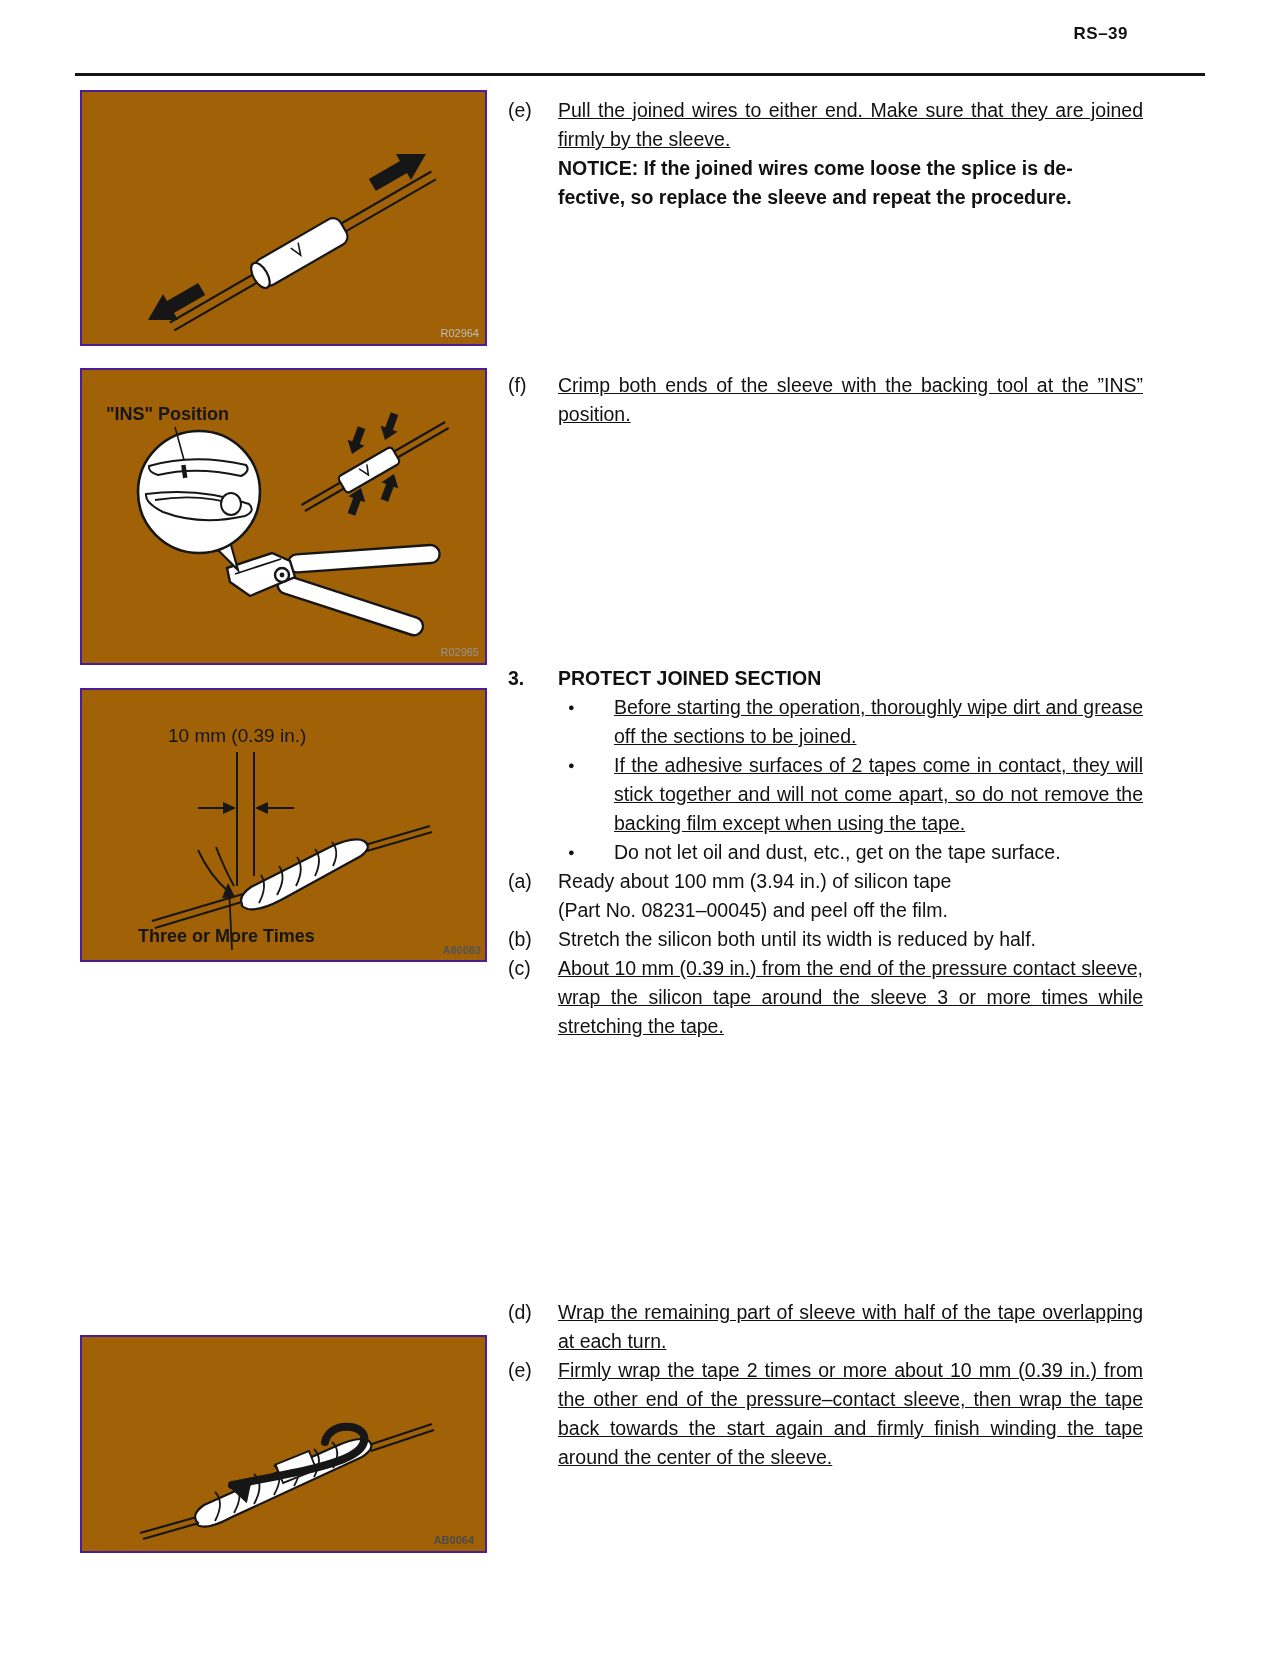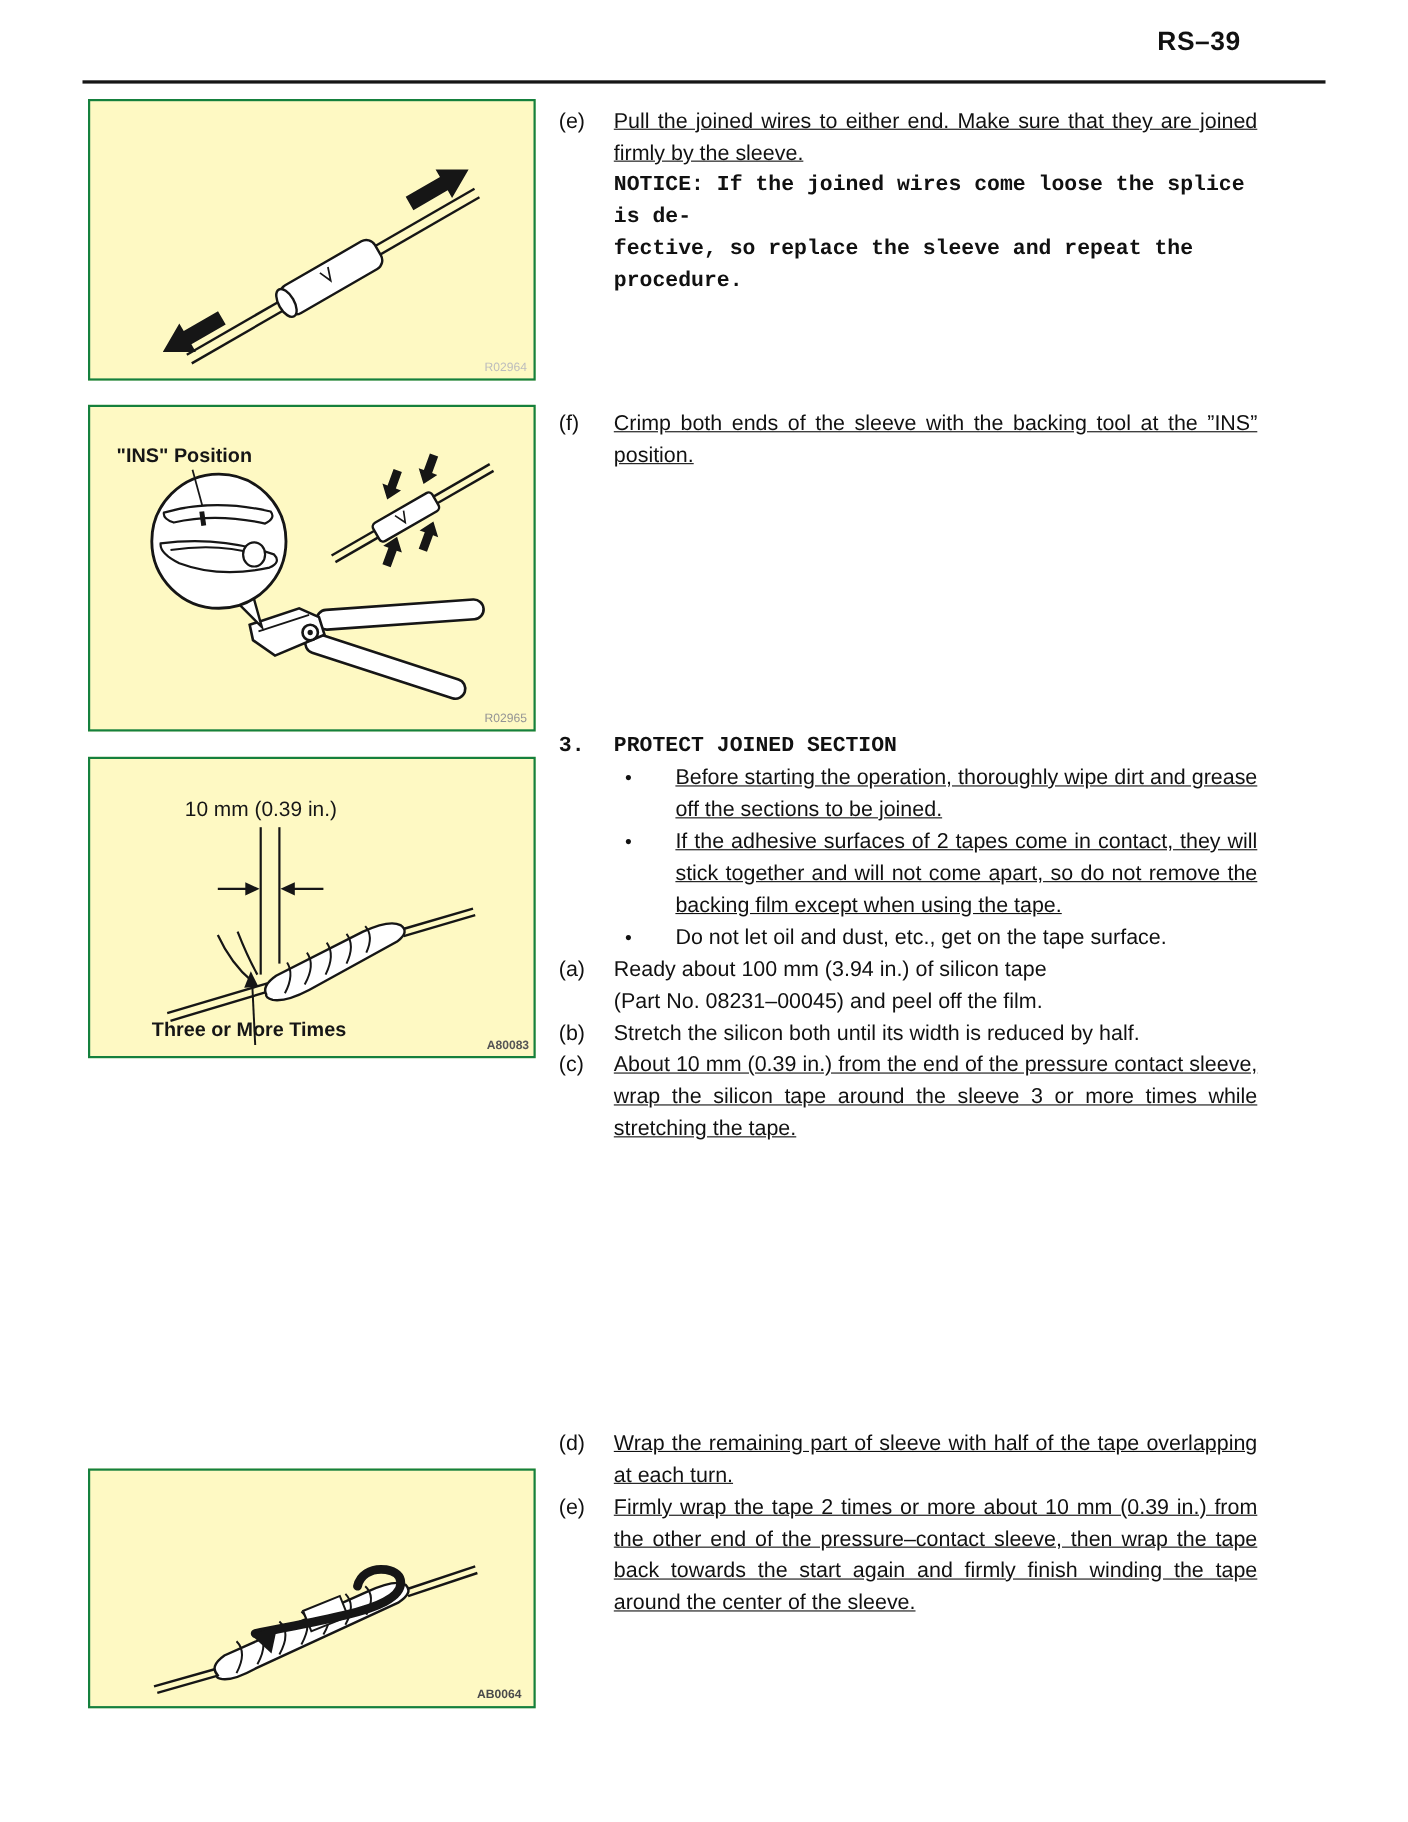--- a/index.html
+++ b/index.html
@@ -1,34 +1,34 @@
 <!DOCTYPE html>
 <html><head>
 <meta charset="utf-8">
 <style>
   html,body{margin:0;padding:0;background:#e8e8e8;}
   .page{position:relative;width:1280px;height:1656px;background:#ffffff;
         font-family:"Liberation Sans",sans-serif;color:#111;overflow:hidden;}
   
   .page-number{position:absolute;top:24px;left:900px;width:228px;text-align:right;
-               font-size:24px;font-weight:bold;letter-spacing:.5px;}
+               font-size:17px;font-weight:bold;letter-spacing:.5px;}
   .header-title{position:absolute;top:53px;left:75px;width:1130px;text-align:center;
                 font-size:17px;white-space:nowrap;}
   .ht-b{font-weight:bold;}
   .ht-sep{margin:0 16px;font-weight:bold;}
   .header-rule{position:absolute;top:73px;left:75px;width:1130px;height:3px;background:#161616;}
   
-  .fig{position:absolute;left:80px;width:407px;border:2px solid #15803d;background:#fef9c3;box-sizing:border-box;}
+  .fig{position:absolute;left:80px;width:407px;border:2px solid #4c1d95;background:#a16207;box-sizing:border-box;}
   .fig svg{display:block;}
   
   .block{position:absolute;left:508px;width:640px;font-size:19.5px;line-height:29px;}
   .row{display:flex;}
   .m{width:50px;flex:none;}
   .b{width:585px;flex:none;}
-  .bold{font-weight:bold;font-family:Liberation Mono, monospace;}
+  .bold{font-weight:bold;}
   .jt{text-align:justify;text-decoration:underline;}
   .hint{display:flex;}
   .bul{width:46px;flex:none;padding-left:10px;font-size:11px;}
   .ht{width:529px;flex:none;}
   text{font-family:"Liberation Sans",sans-serif;}
 </style>
 </head>
 <body>
 
 <svg width="0" height="0" style="position:absolute" aria-hidden="true">

